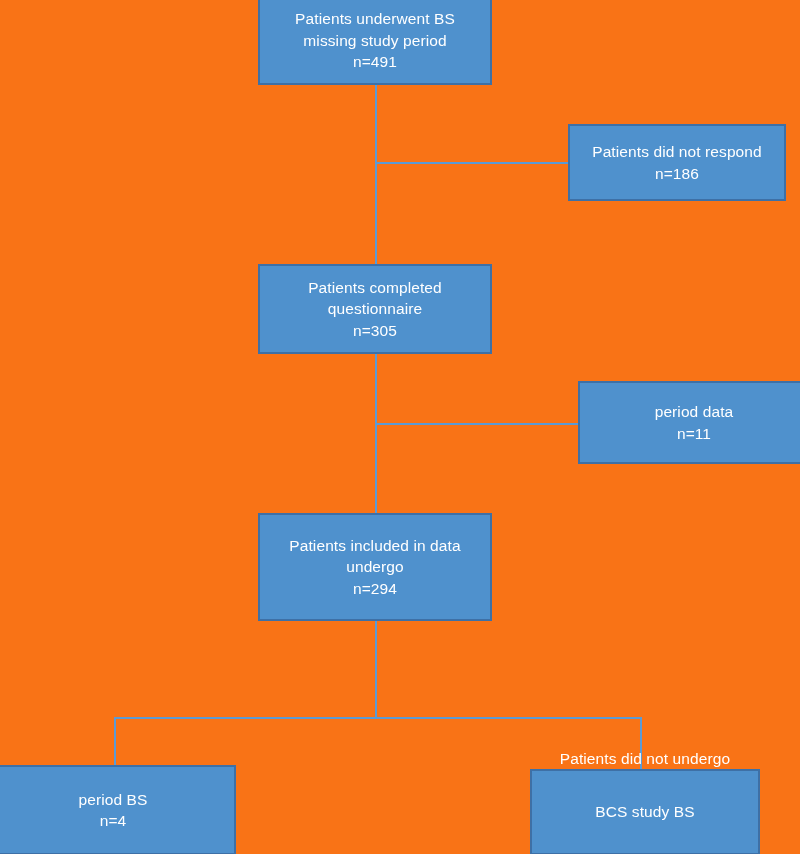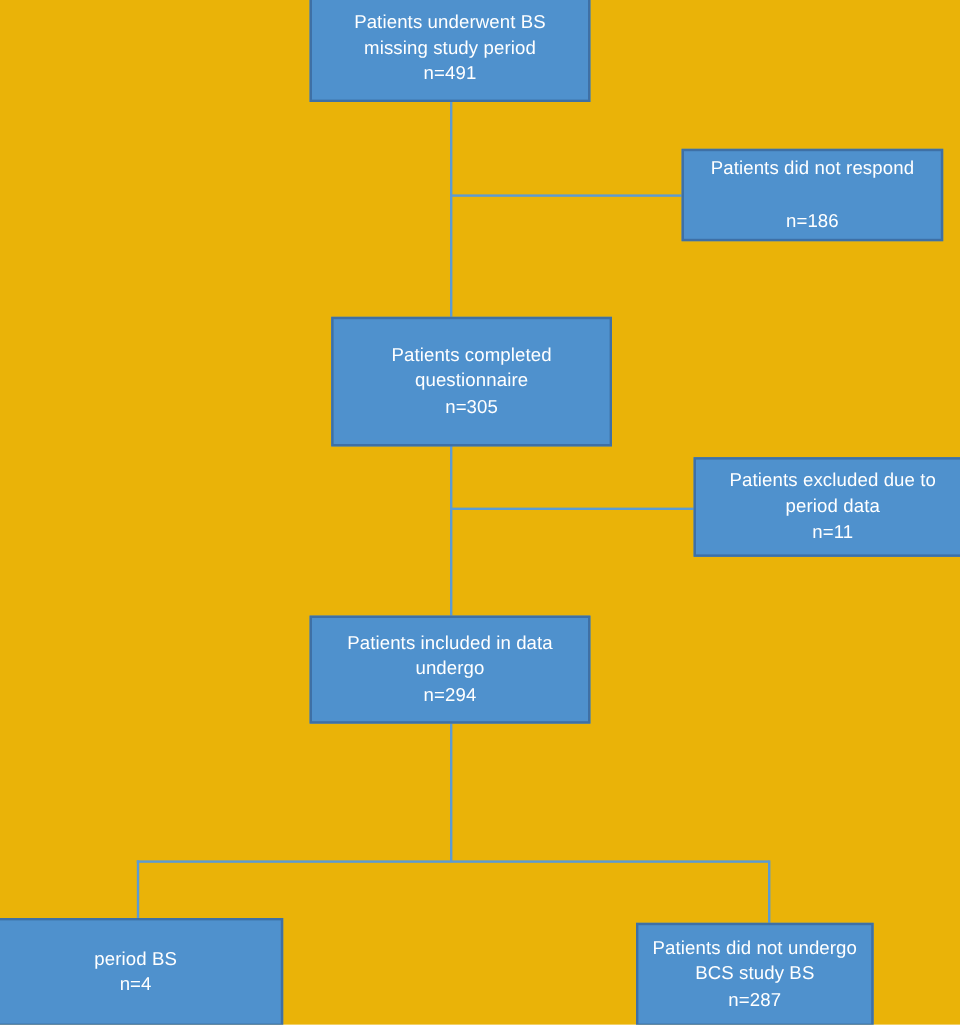--- a/index.html
+++ b/index.html
@@ -7,21 +7,21 @@
     padding: 0;
     background: #ffffff;
   }
   body {
     font-family: "Liberation Sans", sans-serif;
   }
   #flow-canvas {
     position: relative;
     width: 800px;
     height: 854px;
-    background: #eab308;
+    background: #f97316;
     overflow: hidden;
   }
   .node {
     position: absolute;
     box-sizing: border-box;
     background: #4F91CD;
     border: 2px solid #3E70A6;
     color: #ffffff;
     font-size: 15.5px;
     line-height: 1.38;
@@ -32,26 +32,26 @@
     justify-content: center;
     padding: 4px 8px;
     letter-spacing: 0.1px;
   }
   .node .line {
     display: block;
     white-space: nowrap;
   }
   
   #node-underwent-bs      { left: 258px; top: -4px;  width: 234px; height: 89px; }
-  #node-did-not-respond   { left: 568px; top: 124px; width: 218px; height: 77px; justify-content: space-between; }
-  #node-completed-quest   { left: 276px; top: 264px; width: 234px; height: 108px; }
+  #node-did-not-respond   { left: 568px; top: 124px; width: 218px; height: 77px; }
+  #node-completed-quest   { left: 258px; top: 264px; width: 234px; height: 90px; }
   #node-excluded-missing  { left: 578px; top: 381px; width: 232px; height: 83px; }
-  #node-included-analysis { left: 258px; top: 513px; width: 234px; height: 90px; }
+  #node-included-analysis { left: 258px; top: 513px; width: 234px; height: 108px; }
   #node-underwent-bcs     { left: -10px; top: 765px; width: 246px; height: 90px; }
-  #node-no-bcs            { left: 530px; top: 769px; width: 198px; height: 86px; }
+  #node-no-bcs            { left: 530px; top: 769px; width: 230px; height: 86px; gap: 32px; }
 
   
   .conn {
     position: absolute;
     background: #5B9BD5;
   }
   .conn.v { width: 1.6px; }
   .conn.h { height: 1.6px; }
 
   #conn-spine-1    { left: 375px; top: 85px;  height: 179px; }
@@ -88,21 +88,20 @@
     <span class="line">n=186</span>
   </div>
 
   <div class="node" id="node-completed-quest">
     <span class="line">Patients completed</span>
     <span class="line">questionnaire</span>
     <span class="line">n=305</span>
   </div>
 
   <div class="node" id="node-excluded-missing">
-    <span class="line">Patients excluded due to</span>
     <span class="line">period data</span>
     <span class="line">n=11</span>
   </div>
 
   <div class="node" id="node-included-analysis">
     <span class="line">Patients included in data</span>
     <span class="line">undergo</span>
     <span class="line">n=294</span>
   </div>
 

